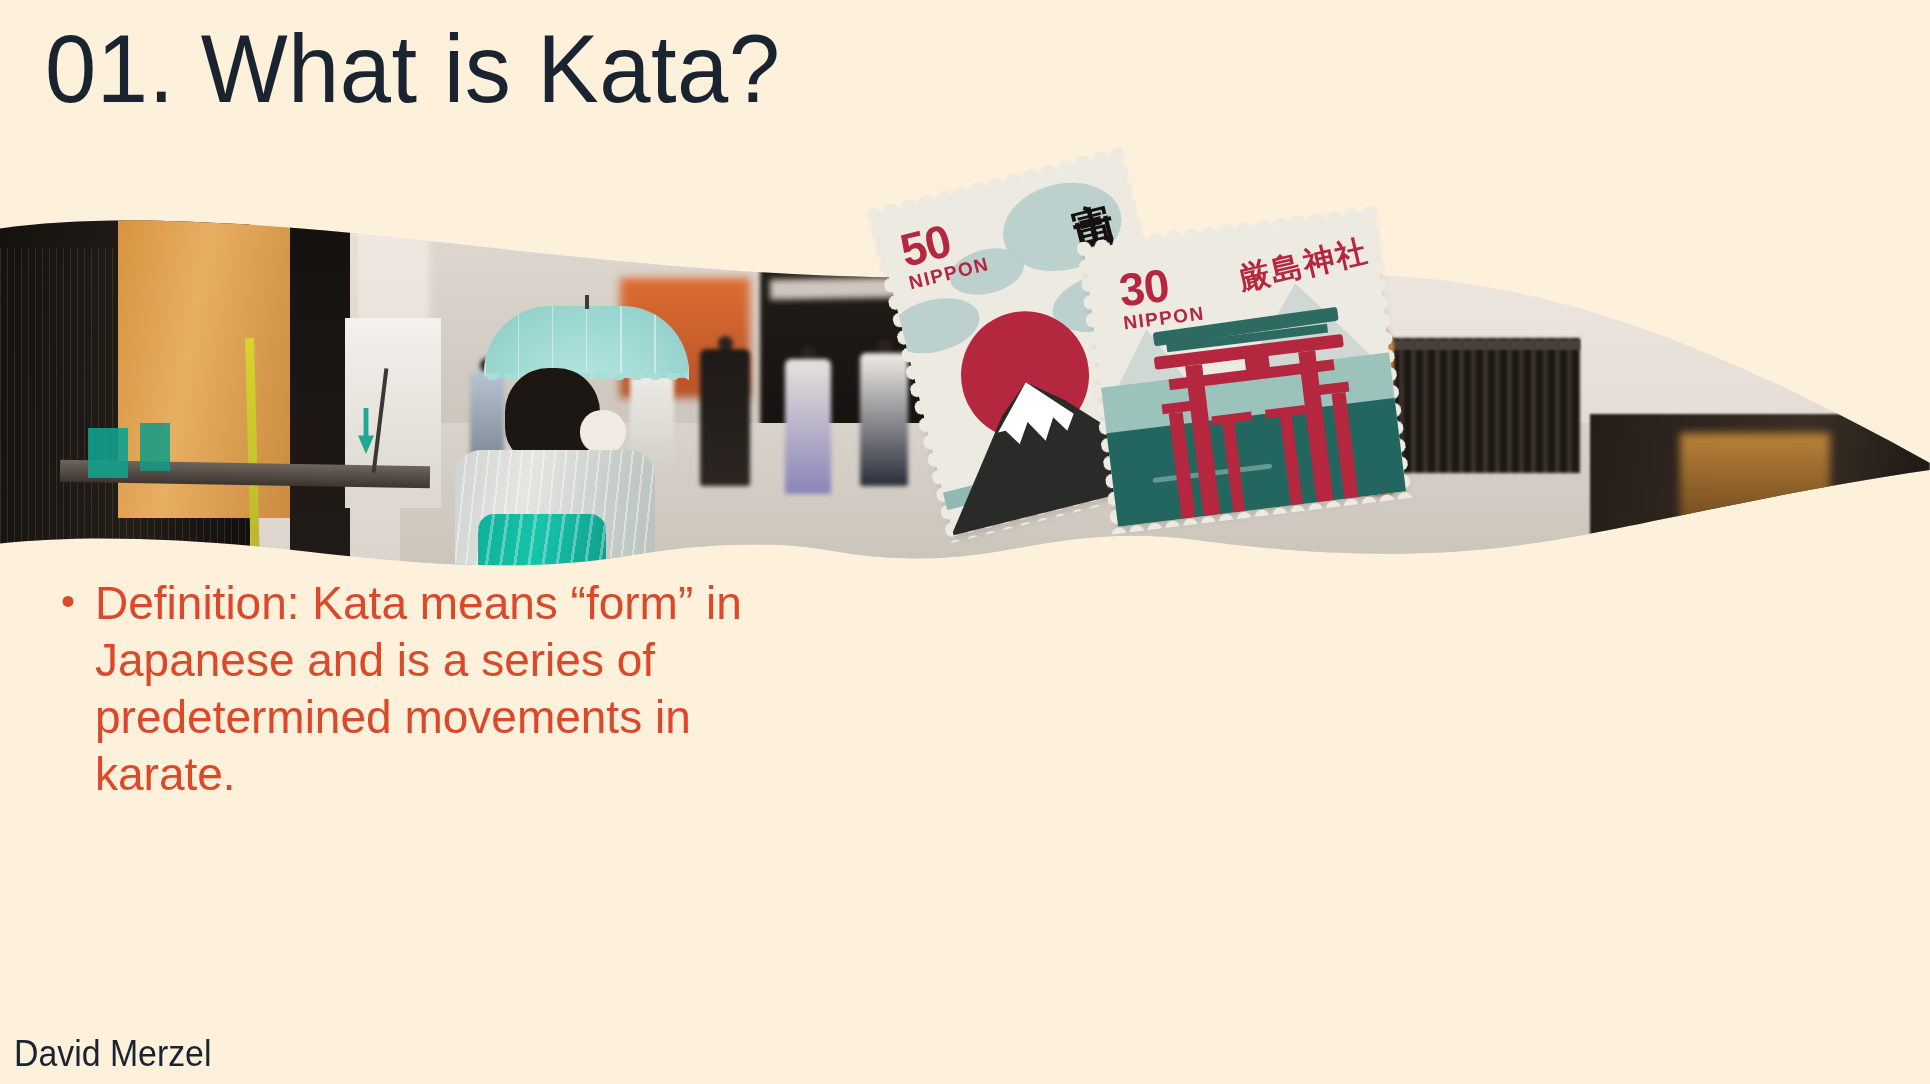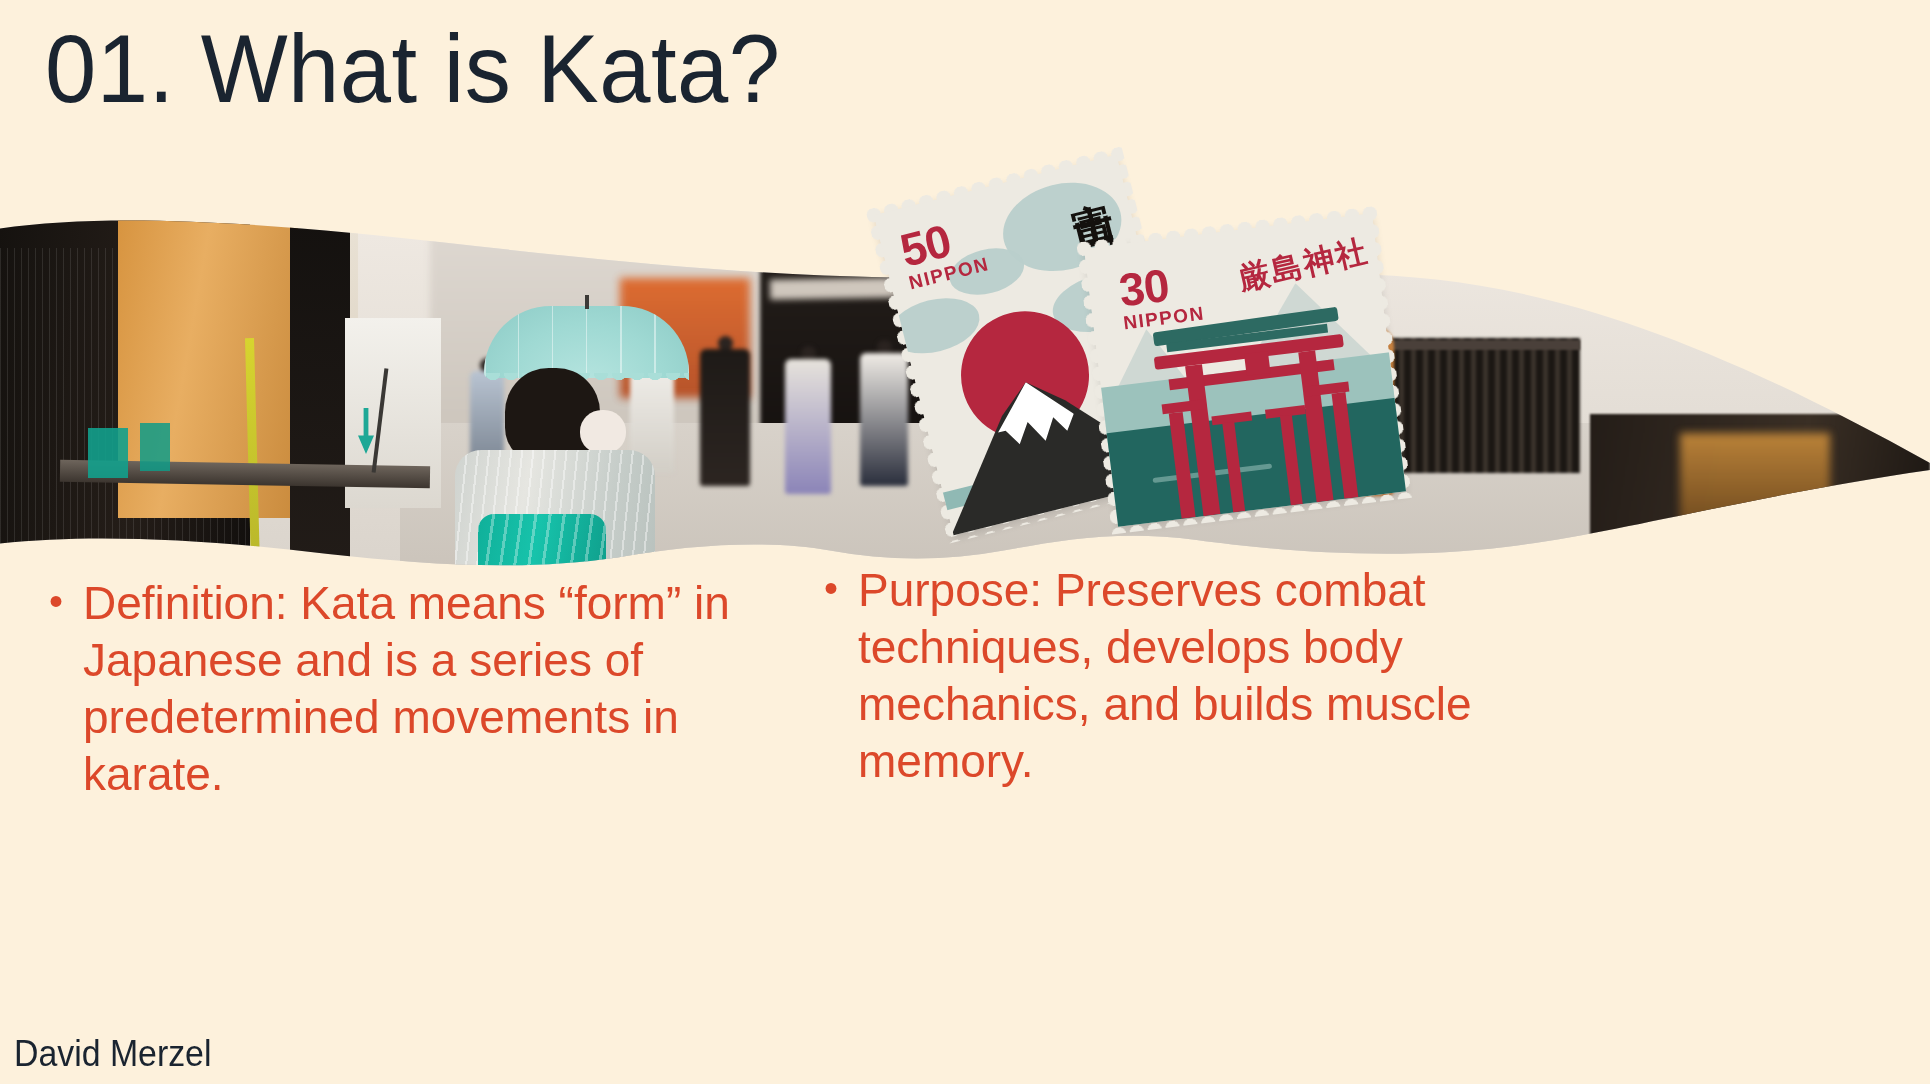--- a/index.html
+++ b/index.html
@@ -241,21 +241,21 @@
     line-height: 57px;
     font-weight: 400;
     font-family: "Liberation Sans", sans-serif;
   }
   .bullets li { list-style: none; position: relative; padding-left: 40px; }
   .bullets li:before {
     content: "•";
     position: absolute; left: 6px; top: -2px;
     font-size: 40px; color: #DC482A;
   }
-  #bullets-left  { left: 43px;  top: 575px;  width: 760px; }
+  #bullets-left  { left: 55px;  top: 575px;  width: 760px; }
   #bullets-right { left: 818px; top: 562px;  width: 740px; }
 
   
   #footer {
     position:absolute; left: 14px; bottom: 8px;
     font-size: 36px; line-height: 44px;
     color:#1A2430; font-weight: 300;
     transform: scaleX(0.94); transform-origin: left bottom;
   }
 
@@ -425,18 +425,15 @@
           <span class="nippon">NIPPON</span>
         </div>
       </div>
     </div>
   </div>
 
   <ul class="bullets" id="bullets-left">
     <li>Definition: Kata means “form” in Japanese and is a series of predetermined movements in karate.</li>
   </ul>
 
-  <ul class="bullets" id="bullets-right">
-    <li>Purpose: Preserves combat techniques, develops body mechanics, and builds muscle memory.</li>
-  </ul>
 
   <div id="footer">David Merzel</div>
 </div>
 
 </body></html>

